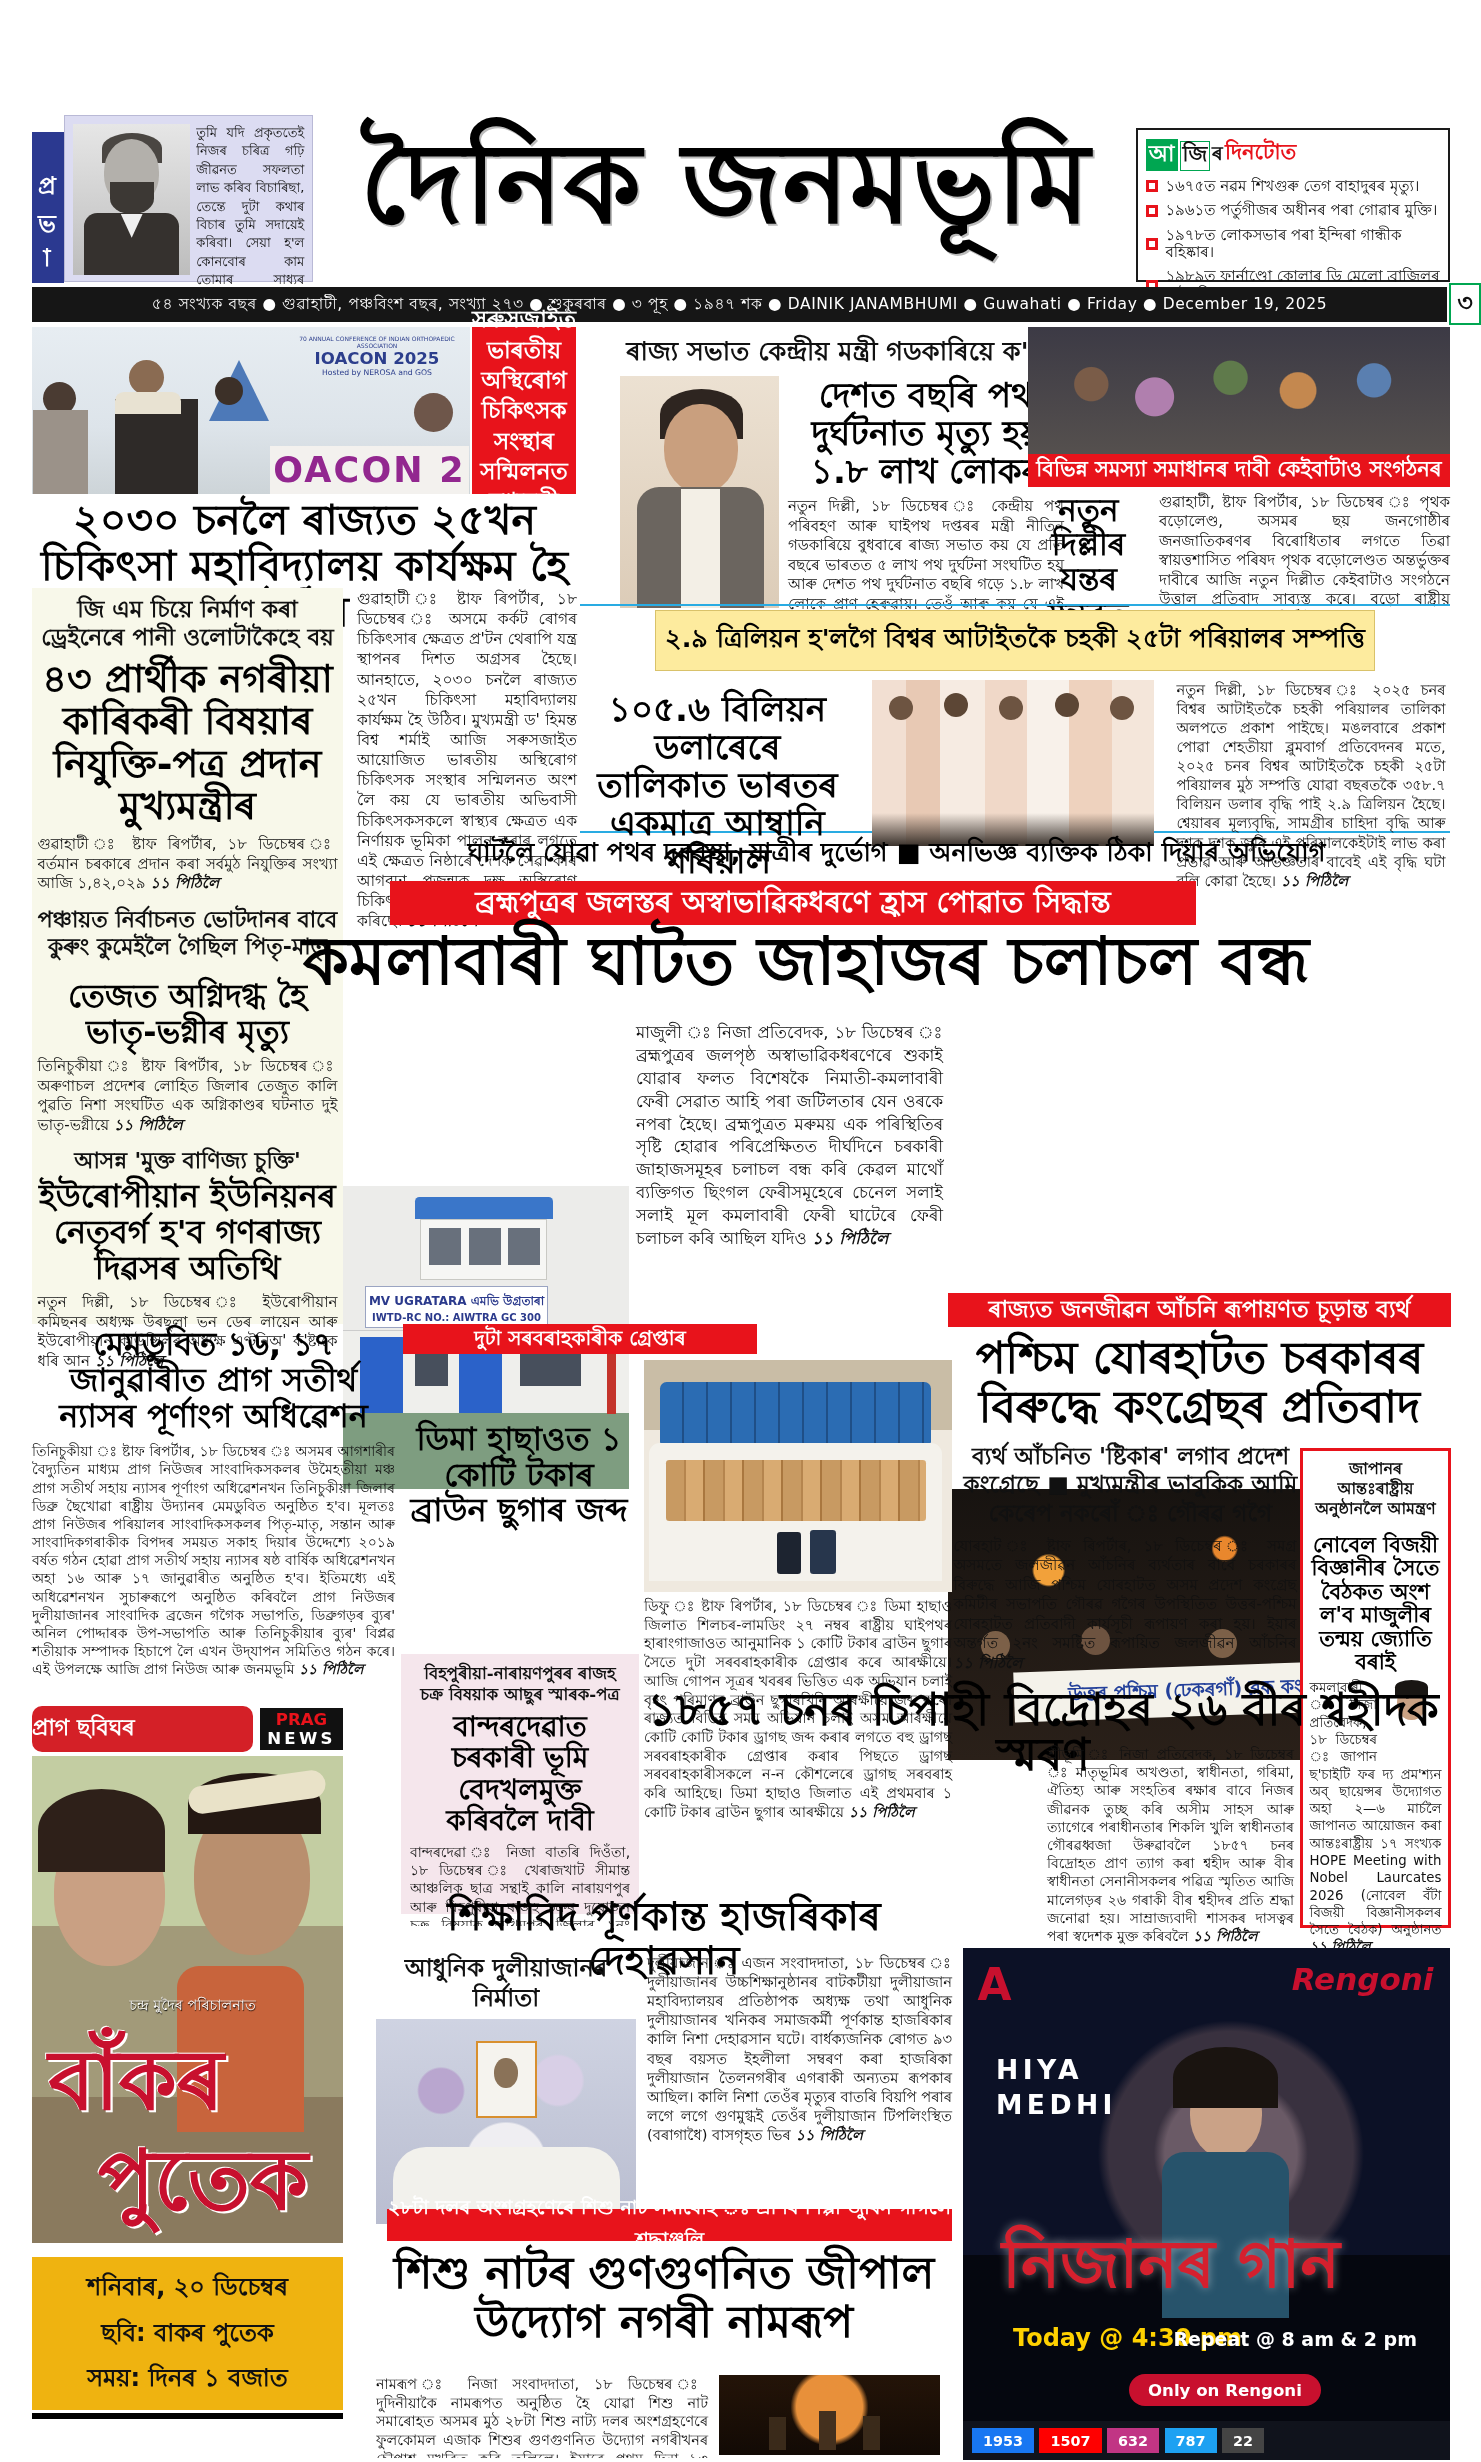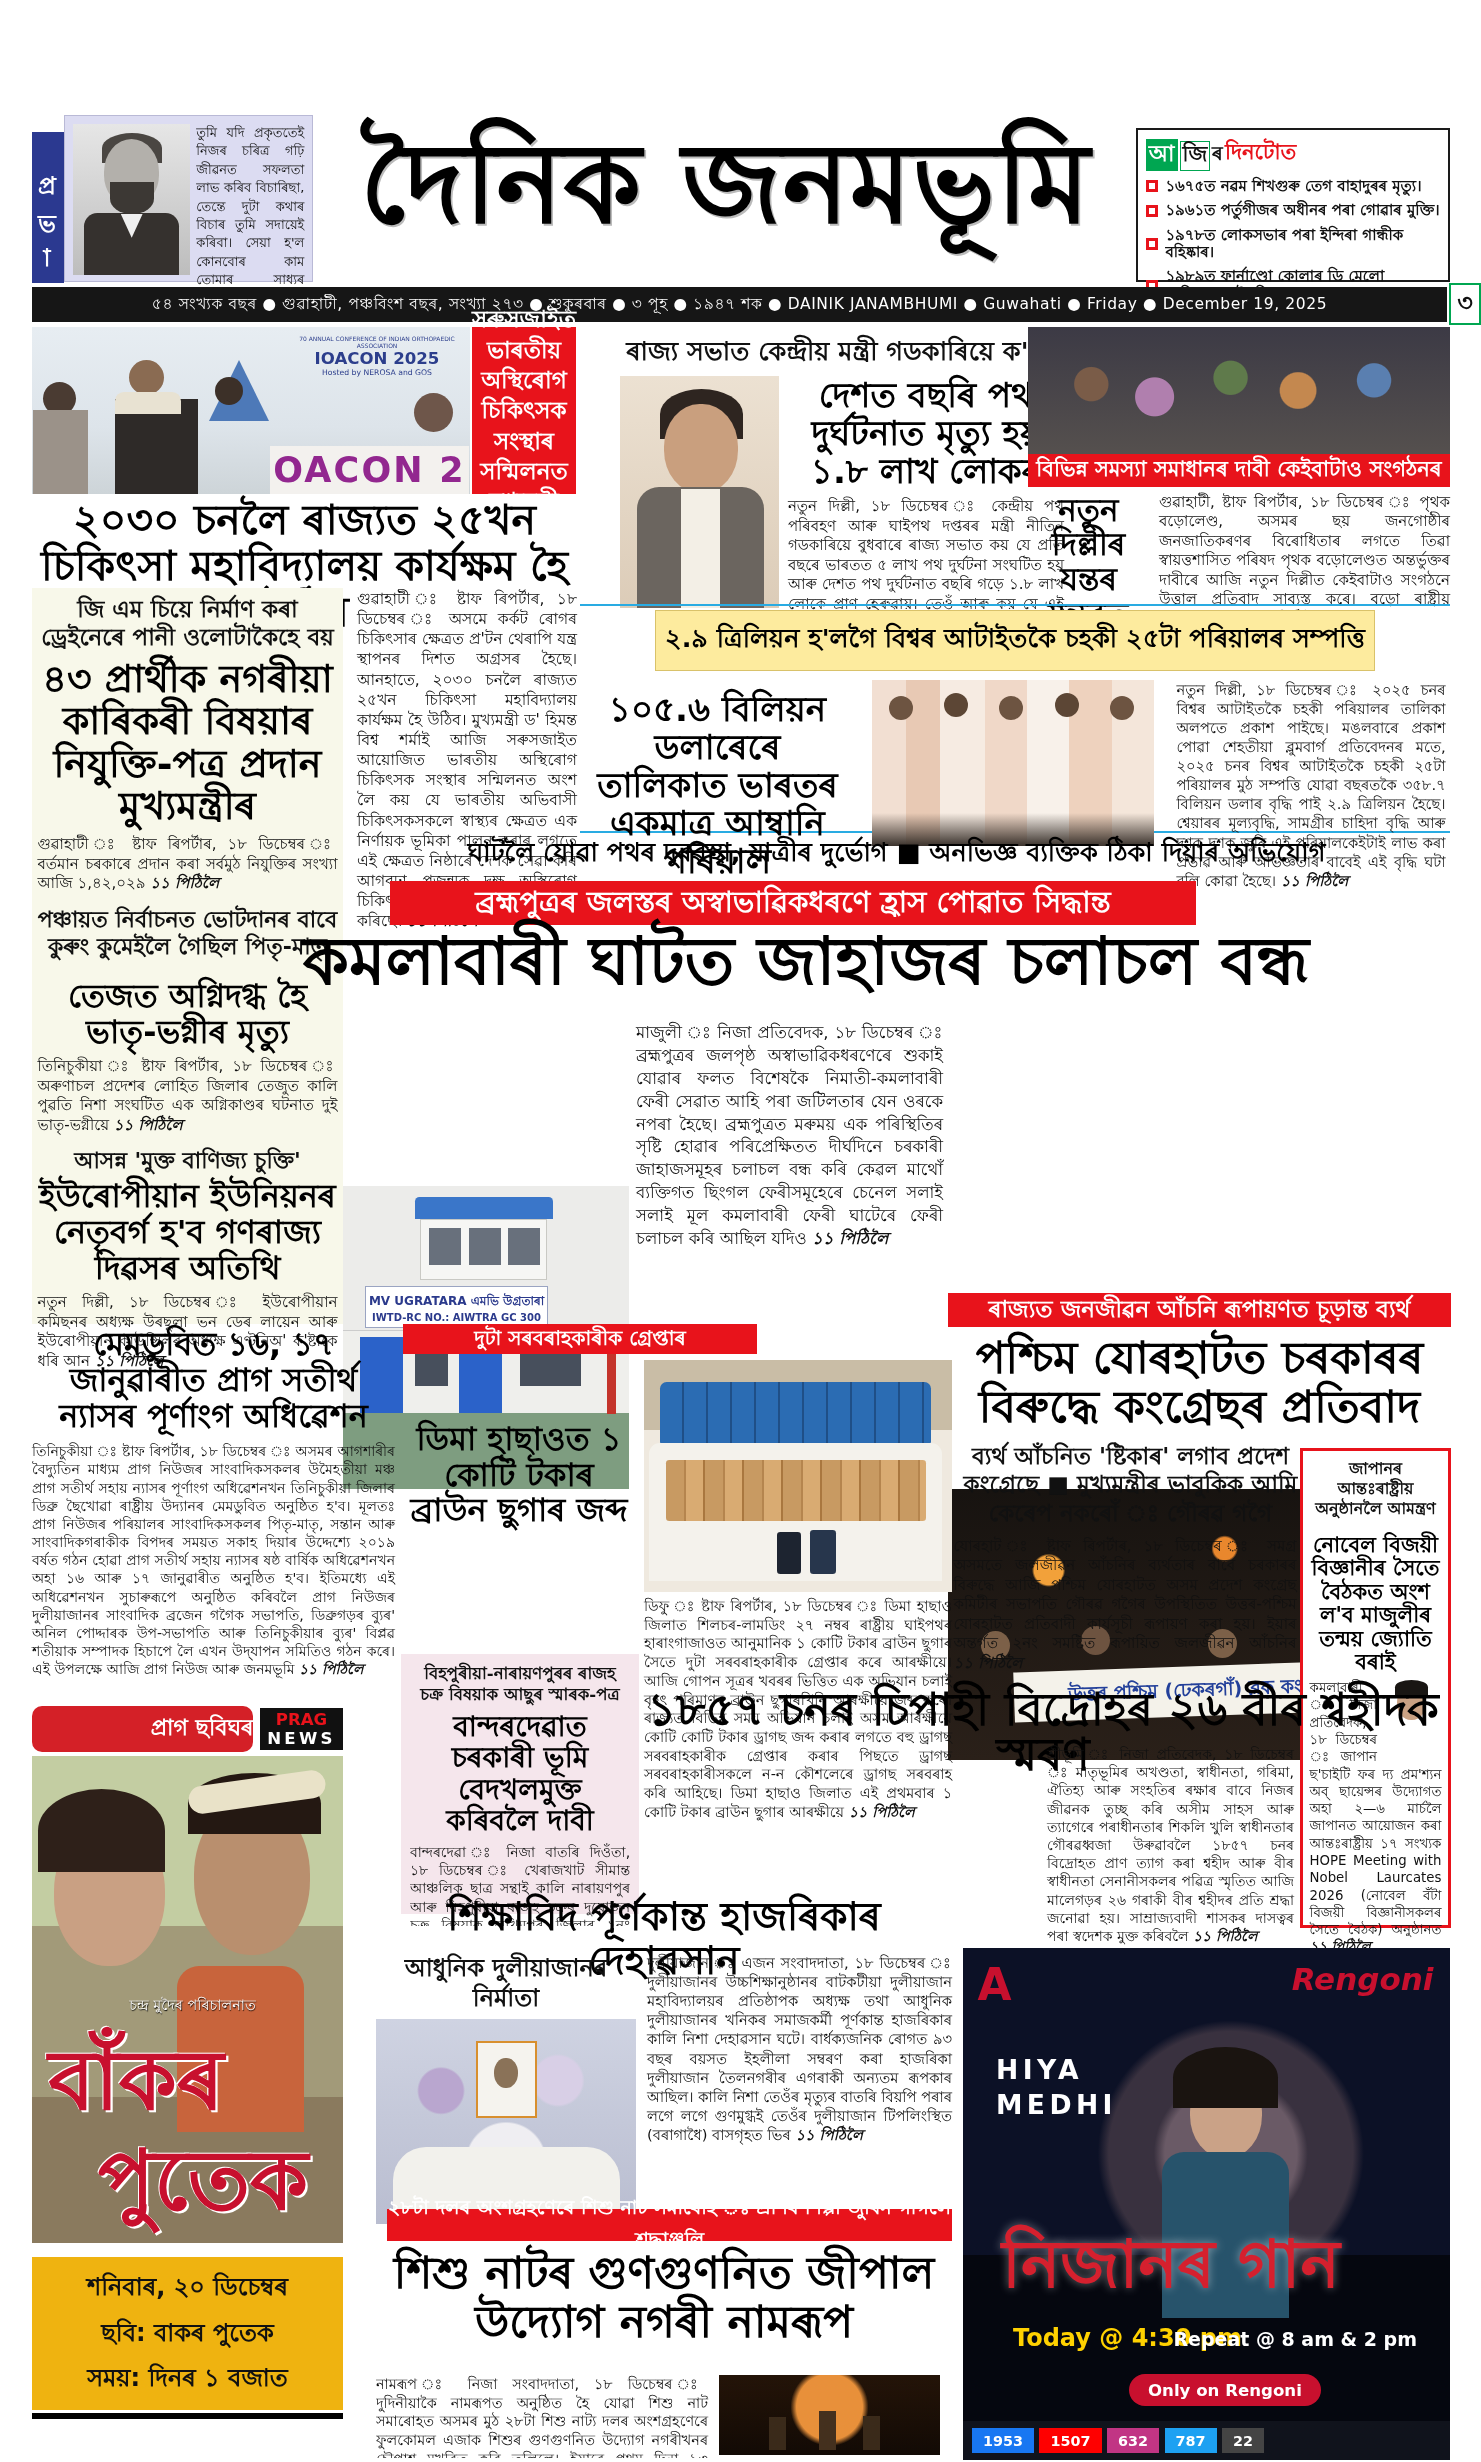--- a/index.html
+++ b/index.html
@@ -23,21 +23,21 @@
   .sp-suit { position:absolute; left:11px; top:89px; width:95px; height:62px; background:#35312e; border-radius:13.3px 13.3px 0 0; }
   .sp-collar { position:absolute; left:48px; top:90px; width:22px; height:24px; background:#efefef; clip-path:polygon(50% 100%,0 0,100% 0); }
   .sp-quote { font-size:13px; line-height:1.42; text-align:justify; }
   .masthead { font-weight:900; text-align:center; font-size:111px; line-height:1.0; letter-spacing:1.1px; color:#000; text-shadow:1.7px 1.7px 0 #bbb; font-family:"DejaVu Serif", serif; }
   .today-box { border:2.2px solid #1a1a1a; background:#fff; padding:5.5px 7.7px; }
   .today-label { display:flex; align-items:flex-end; gap:2.2px; }
   .chip-green { width:32px; height:32px; background:#00a651; color:#fff; font-size:22px; font-weight:900; display:flex; align-items:center; justify-content:center; }
   .chip-white { width:30px; height:30px; background:#fff; border:1.7px solid #00a651; color:#111; font-size:21px; font-weight:900; display:flex; align-items:center; justify-content:center; }
   .today-item { display:flex; align-items:center; gap:7.7px; margin-top:7.2px; }
   .today-bullet { width:12px; height:12px; border:3.3px solid #e8131b; flex:none; }
-  .today-text { font-size:15px; font-weight:700; line-height:1.15; }
+  .today-text { font-size:15px; font-weight:400; line-height:1.15; }
   .dateline { background:#161616; color:#fff; font-size:15.5px; display:flex; align-items:center; justify-content:center; letter-spacing:0.6px; }
   .pageno { border:2.2px solid #00a651; background:#fff; color:#111; font-size:24px; font-weight:bold; display:flex; align-items:center; justify-content:center; }
   
   .red-side { background:#e8131b; color:#fff; font-weight:900; font-size:23px; line-height:1.32; text-align:center; display:flex; align-items:center; justify-content:center; padding:4.4px; }
   .rail { background:#f8f8ea; padding:6.6px 5.5px; }
   .yellow-strip { background:#fdeb9e; border:0.6px solid #d9c26a; font-weight:900; text-align:center; color:#000; }
   .blue-rules { border-top:2.2px solid #29abe2; border-bottom:2.2px solid #29abe2; }
   .pink-box { background:#f5e6ec; padding:10px 8.9px; }
   .hope-box { border:3.3px solid #e8131b; background:#fff; padding:7.7px 6.6px; }
   .caption-sm { color:#fff; font-size:11px; position:absolute; right:5.5px; bottom:3.3px; }
@@ -294,21 +294,21 @@
       <div class="photo" style="width:221px; height:80px; background:radial-gradient(circle at 50% 40%, #e8903a 0 33px, transparent 39px), linear-gradient(#241408,#120a05);">
         <div class="abs" style="left:50px; bottom:5.5px; width:16.6px; height:33px; background:#3a2a1a;"></div>
         <div class="abs" style="left:100px; bottom:5.5px; width:16.6px; height:39px; background:#44301e;"></div>
         <div class="abs" style="left:144px; bottom:5.5px; width:16.6px; height:34px; background:#3a2a1a;"></div>
       </div>
     </div>
   </div>
 
   <div class="abs" style="left:32px; top:1706px; width:311px;">
     <div style="display:flex; align-items:center; gap:6.6px;">
-      <div style="flex:1; background:#d42027; color:#fff; font-size:22px; font-weight:900; text-align:right; border-radius:10px; padding:4.4px 0;">প্ৰাগ ছবিঘৰ</div>
+      <div style="flex:1; background:#d42027; color:#fff; font-size:22px; font-weight:900; text-align:left; border-radius:10px; padding:4.4px 0;">প্ৰাগ ছবিঘৰ</div>
       <div style="width:83px; background:#111; text-align:center; padding:2.2px 0;">
         <div style="color:#e8131b; font-weight:900; font-size:16.6px;">PRAG</div>
         <div style="color:#fff; font-weight:900; font-size:16.6px; letter-spacing:3.3px;">NEWS</div>
       </div>
     </div>
     <div class="photo" style="width:311px; height:487px; margin-top:4.4px; background:linear-gradient(#c3cda2 0 35%, #a29a79 35% 70%, #8a7a5e 70% 100%);">
       <div class="abs" style="left:22px; top:66px; width:111px; height:144px; border-radius:48%; background:#c9a083;"></div>
       <div class="abs" style="left:5.5px; top:33px; width:127px; height:83px; border-radius:50% 50% 0 0; background:#2e2019;"></div>
       <div class="abs" style="right:33px; top:44px; width:116px; height:155px; border-radius:48%; background:#b98f6e;"></div>
       <div class="abs" style="right:22px; top:16.6px; width:133px; height:61px; border-radius:50% 50% 0 0; background:#241812;"></div>

